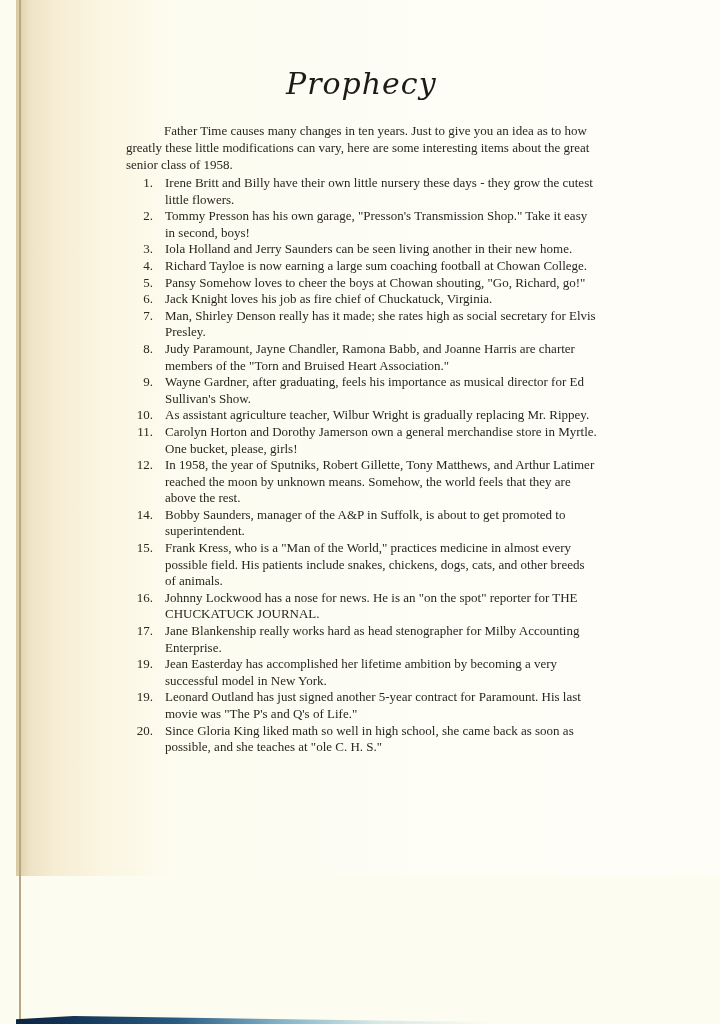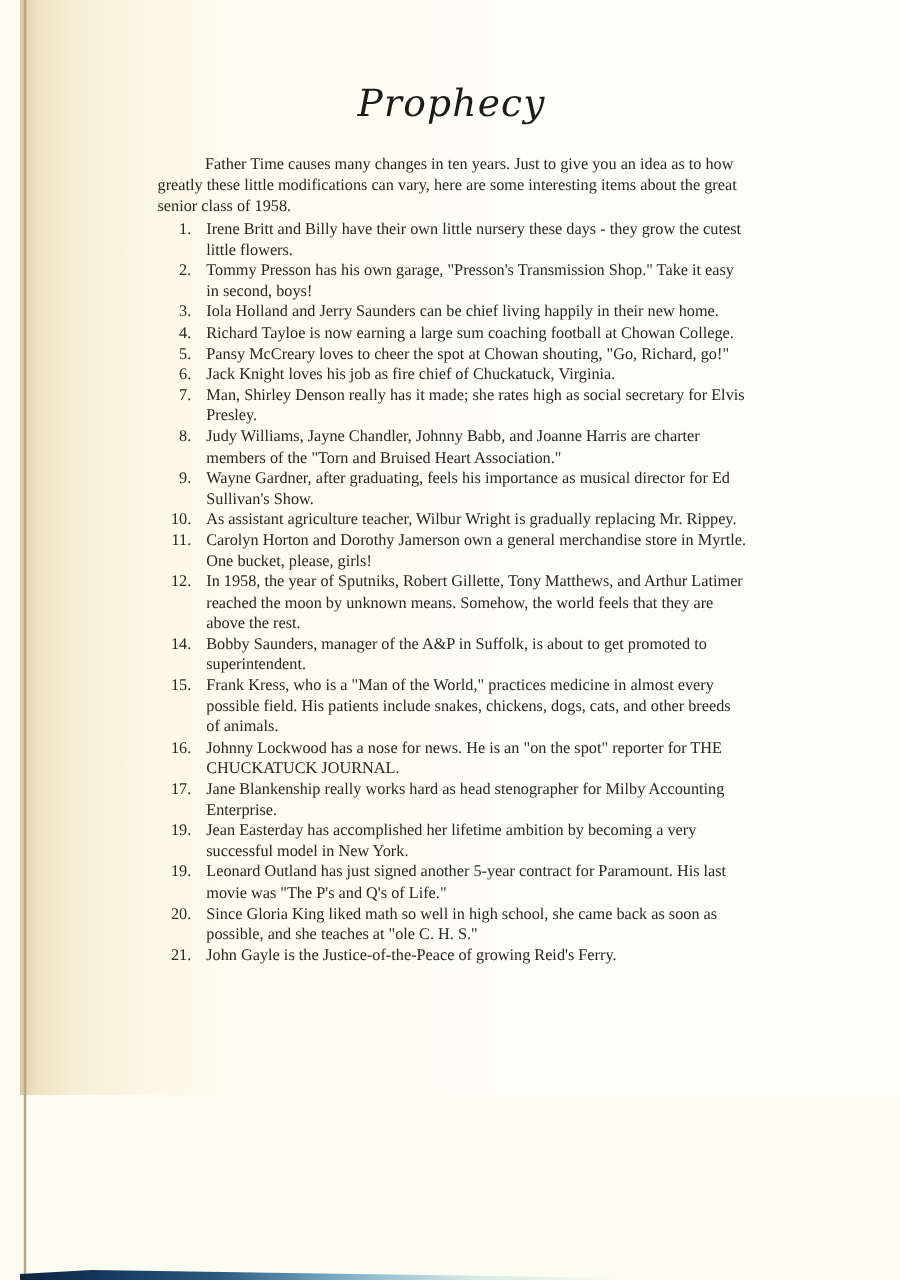--- a/index.html
+++ b/index.html
@@ -62,41 +62,41 @@
     <li class="item">
         <span class="num">1.</span>
         <span class="text">Irene Britt and Billy have their own little nursery these days - they grow the cutest little flowers.</span>
       </li>
     <li class="item">
         <span class="num">2.</span>
         <span class="text">Tommy Presson has his own garage, "Presson's Transmission Shop."  Take it easy in second, boys!</span>
       </li>
     <li class="item">
         <span class="num">3.</span>
-        <span class="text">Iola Holland and Jerry Saunders can be chief living happily in their new home.</span>
+        <span class="text">Iola Holland and Jerry Saunders can be seen living another in their new home.</span>
       </li>
     <li class="item">
         <span class="num">4.</span>
         <span class="text">Richard Tayloe is now earning a large sum coaching football at Chowan College.</span>
       </li>
     <li class="item">
         <span class="num">5.</span>
-        <span class="text">Pansy McCreary loves to cheer the spot at Chowan shouting, "Go, Richard, go!"</span>
+        <span class="text">Pansy Somehow loves to cheer the boys at Chowan shouting, "Go, Richard, go!"</span>
       </li>
     <li class="item">
         <span class="num">6.</span>
         <span class="text">Jack Knight loves his job as fire chief of Chuckatuck, Virginia.</span>
       </li>
     <li class="item">
         <span class="num">7.</span>
         <span class="text">Man, Shirley Denson really has it made; she rates high as social secretary for Elvis Presley.</span>
       </li>
     <li class="item">
         <span class="num">8.</span>
-        <span class="text">Judy Williams, Jayne Chandler, Johnny Babb, and Joanne Harris are charter members of the "Torn and Bruised Heart Association."</span>
+        <span class="text">Judy Paramount, Jayne Chandler, Ramona Babb, and Joanne Harris are charter members of the "Torn and Bruised Heart Association."</span>
       </li>
     <li class="item">
         <span class="num">9.</span>
         <span class="text">Wayne Gardner, after graduating, feels his importance as musical director for Ed Sullivan's Show.</span>
       </li>
     <li class="item">
         <span class="num">10.</span>
         <span class="text">As assistant agriculture teacher, Wilbur Wright is gradually replacing Mr. Rippey.</span>
       </li>
     <li class="item">
@@ -128,18 +128,14 @@
         <span class="text">Jean Easterday has accomplished her lifetime ambition by becoming a very successful model in New York.</span>
       </li>
     <li class="item">
         <span class="num">19.</span>
         <span class="text">Leonard Outland has just signed another 5-year contract for Paramount. His last movie was "The P's and Q's of Life."</span>
       </li>
     <li class="item">
         <span class="num">20.</span>
         <span class="text">Since Gloria King liked math so well in high school, she came back as soon as possible, and she teaches at "ole C. H. S."</span>
       </li>
-    <li class="item">
-        <span class="num">21.</span>
-        <span class="text">John Gayle is the Justice-of-the-Peace of growing Reid's Ferry.</span>
-      </li>
   </ol>
 </div>
 
 </body></html>

